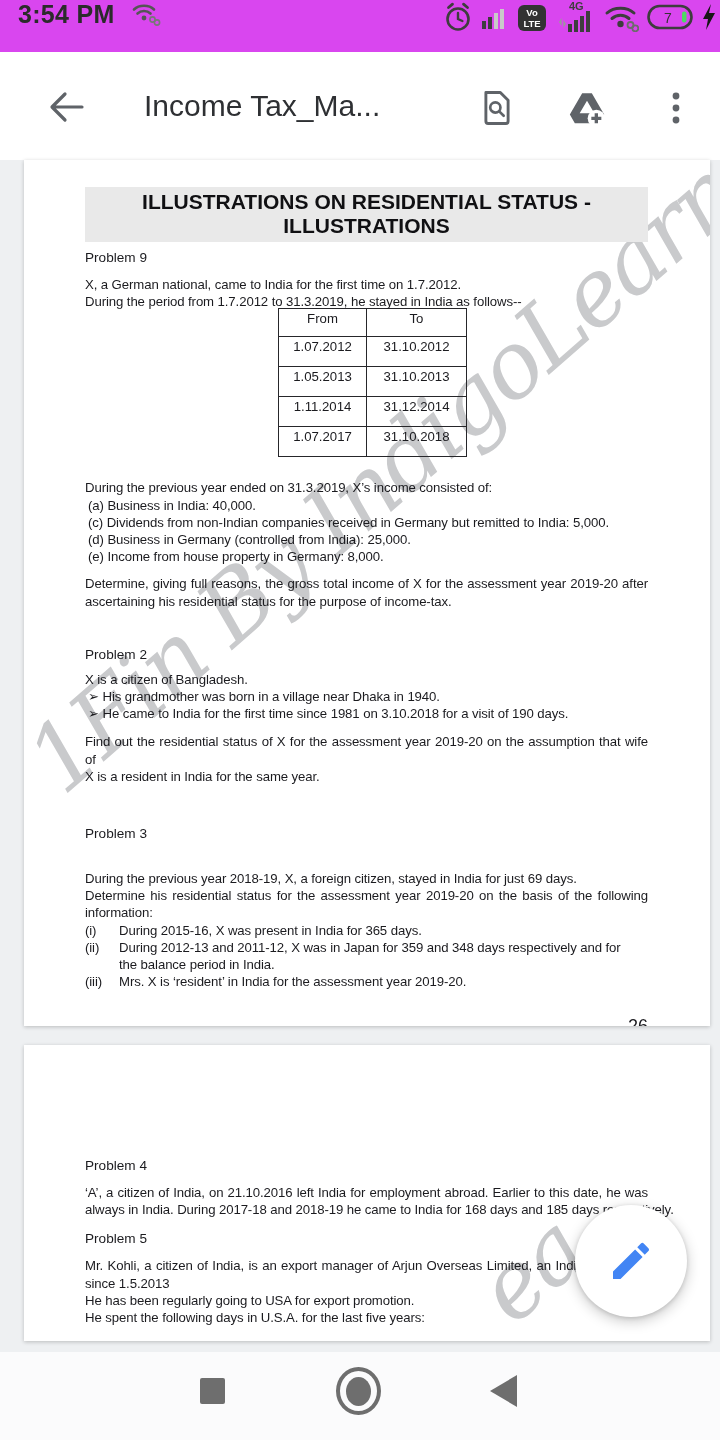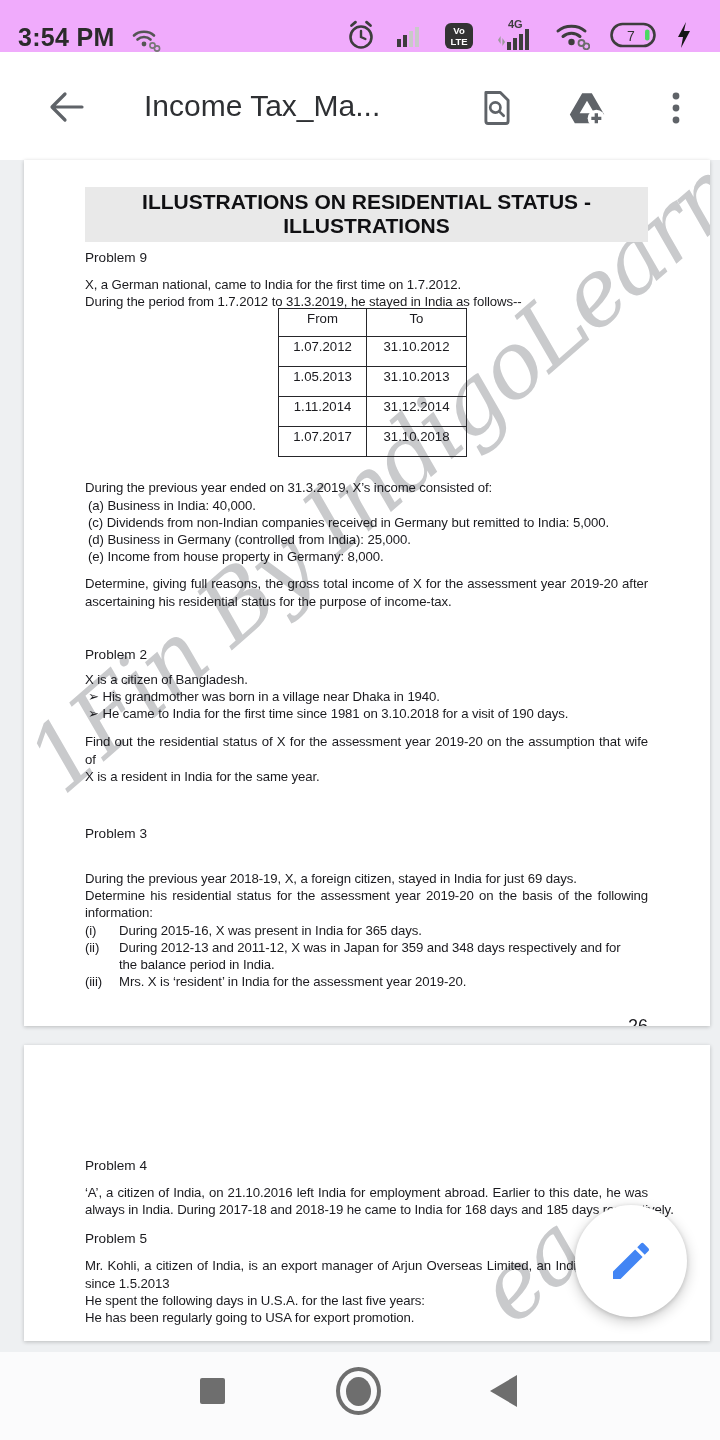--- a/index.html
+++ b/index.html
@@ -7,25 +7,25 @@
   body {
     position: relative;
     font-family: "Liberation Sans", sans-serif;
     background: #ffffff;
     overflow: hidden;
     color: #1b1b1f;
   }
   
   .status-bar {
     position:absolute; top:0; left:0; width:720px; height:52px;
-    display:flex; align-items:flex-end; padding:0 28px 0 18px; background:#f0abfc;
+    display:flex; align-items:flex-start; padding:0 3px 0 18px; background:#d946ef;
   }
   .sb-time { font-size:25px; font-weight:700; color:#2b2b2b; letter-spacing:0.3px; }
   .sb-left-icon { margin-left:16px; display:flex; }
-  .sb-right { margin-left:auto; display:flex; align-items:center; gap:20px; }
+  .sb-right { margin-left:auto; display:flex; align-items:center; gap:8px; }
   .sb-right svg { display:block; }
   
   .app-bar {
     position:absolute; top:52px; left:0; width:720px; height:108px; background:#fff;
   }
   .back-btn { position:absolute; left:44px; top:35px; width:44px; height:40px; cursor:pointer; }
   .doc-name {
     position:absolute; left:144px; top:37px; font-size:30px; color:#2e3033;
     white-space:nowrap; max-width:320px; overflow:hidden;
   }
@@ -280,22 +280,22 @@
   <div class="page page-2">
     <div class="watermark wm-2">ea</div>
     <div class="page-inner">
       <div class="prob-head" style="margin-top:113px">Problem 4</div>
       <div class="ln j" style="margin-top:11px">‘A’, a citizen of India, on 21.10.2016 left India for employment abroad. Earlier to this date, he was</div>
       <div class="ln">always in India. During 2017-18 and 2018-19 he came to India for 168 days and 185 days respectively.</div>
 
       <div class="prob-head" style="margin-top:13px">Problem 5</div>
       <div class="ln j" style="margin-top:11px">Mr. Kohli, a citizen of India, is an export manager of Arjun Overseas Limited, an Indian company</div>
       <div class="ln">since 1.5.2013</div>
+      <div class="ln">He has been regularly going to USA for export promotion.</div>
       <div class="ln">He spent the following days in U.S.A. for the last five years:</div>
-      <div class="ln">He has been regularly going to USA for export promotion.</div>
     </div>
   </div>
 </div>
 
 <div class="fab">
   <svg width="48" height="48" viewBox="0 0 24 24">
     <path d="M3 17.25V21h3.75L17.81 9.94l-3.75-3.75L3 17.25zM20.71 7.04c.39-.39.39-1.02 0-1.41l-2.34-2.34a.9959.9959 0 0 0-1.41 0l-1.83 1.83 3.75 3.75 1.83-1.83z" fill="#4285f4"></path>
   </svg>
 </div>
 

